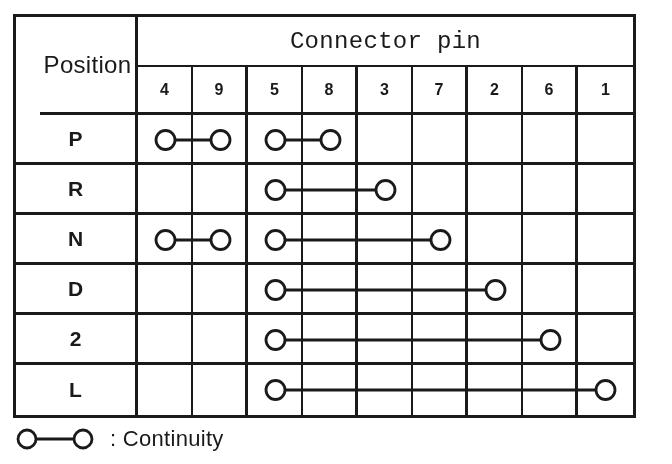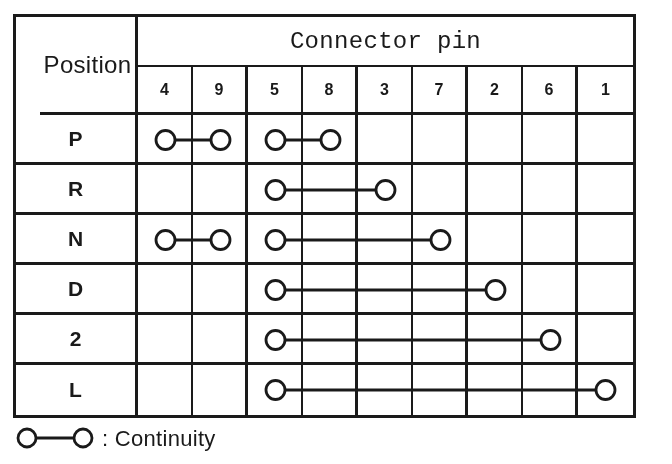--- a/index.html
+++ b/index.html
@@ -71,21 +71,22 @@
     top: 98px;
     width: 495px;
     height: 300px;
     pointer-events: none;
   }
   .legend {
     position: absolute;
     left: 16px;
     top: 426px;
     display: flex;
-    gap: 8px;
+    align-items: center;
+    gap: 16px;
   }
   .legend-text {
     font-size: 22px;
     font-weight: 500;
     letter-spacing: 0.3px;
   }
 </style>
 </head>
 <body>
 

